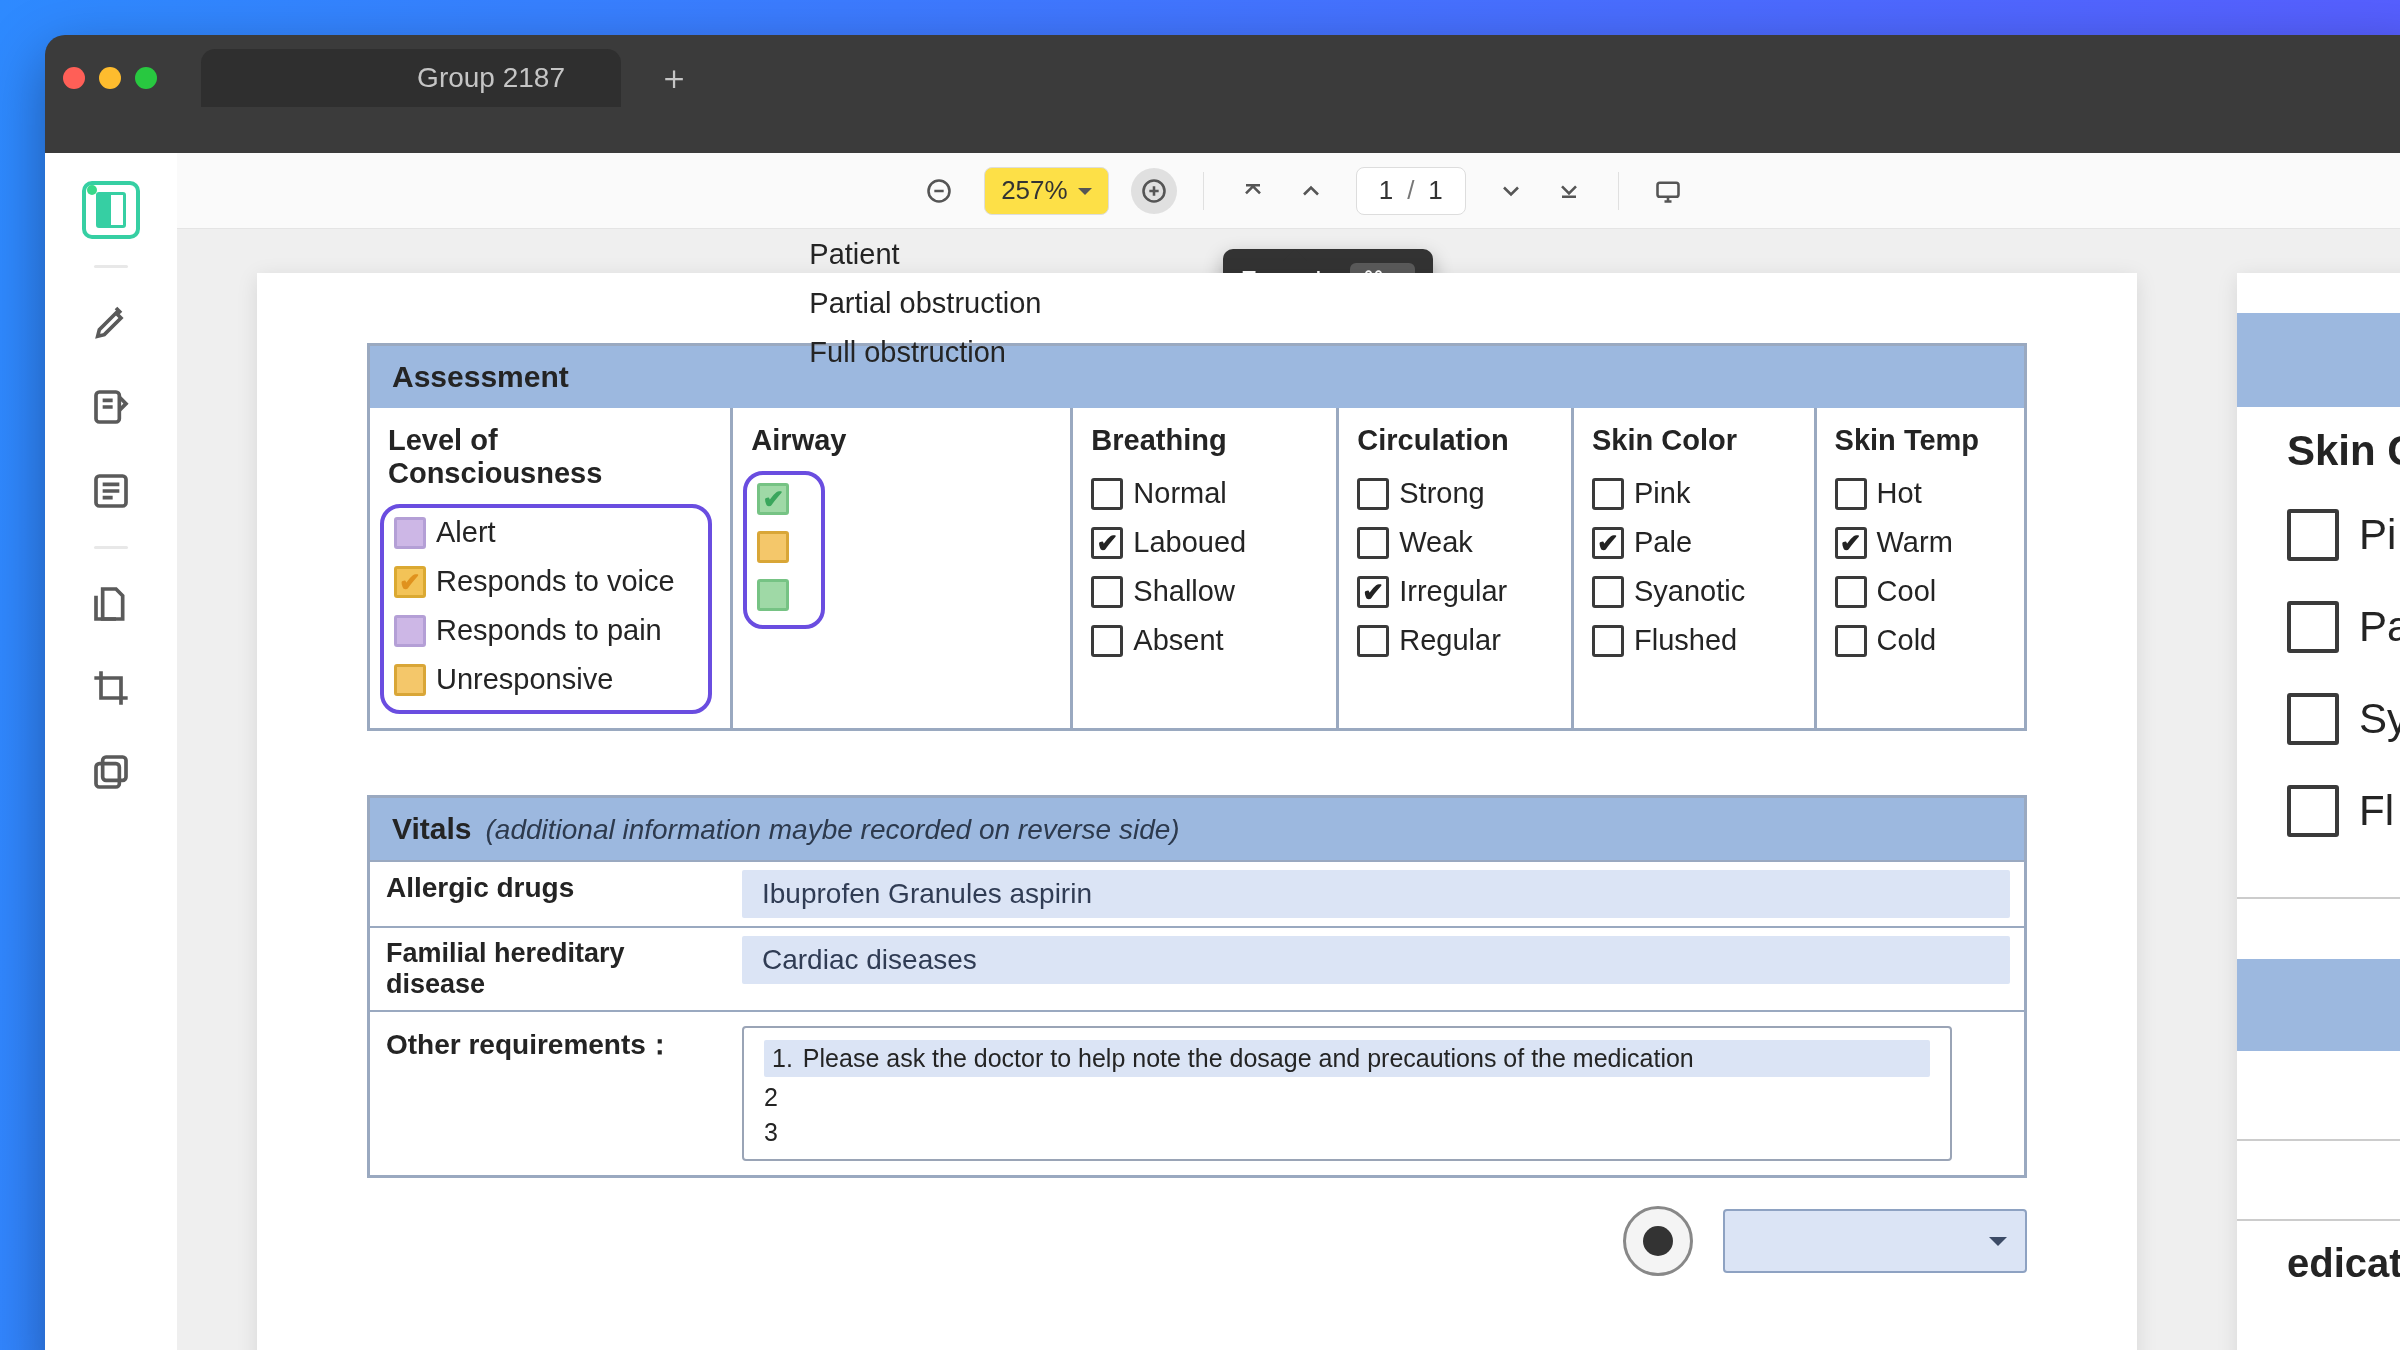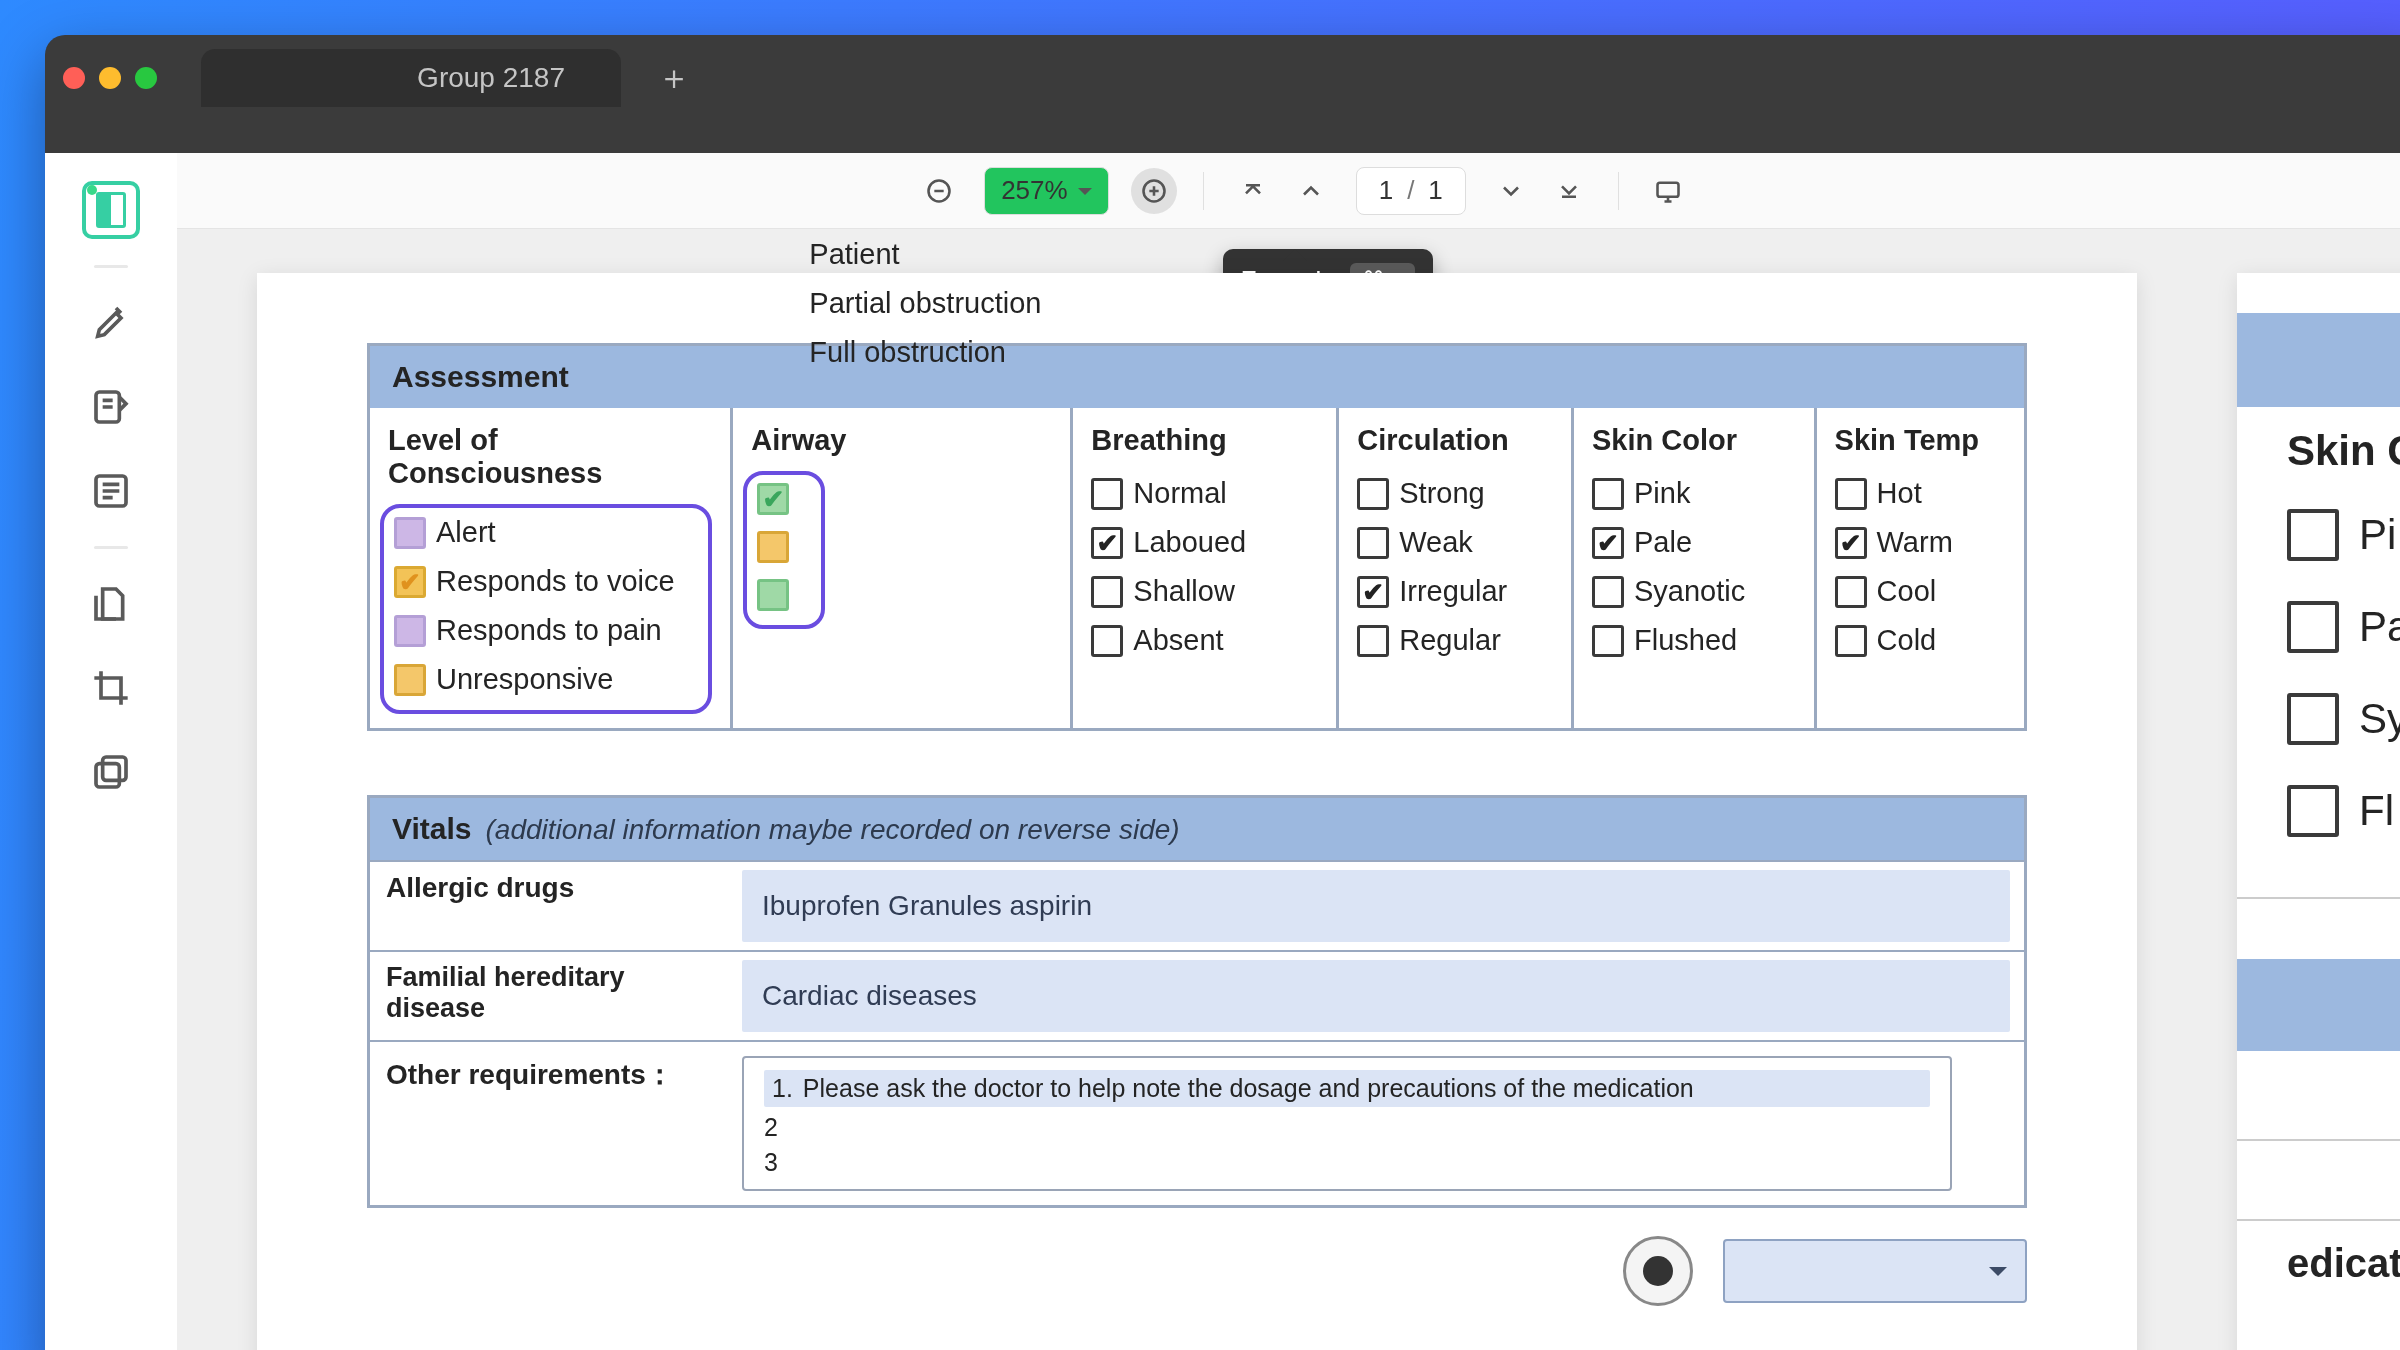--- a/index.html
+++ b/index.html
@@ -107,21 +107,21 @@
     gap:12px;
     border-bottom:1px solid #e4e4e4;
   }
   .tb-btn{
     width:46px;height:46px;border-radius:50%;display:flex;align-items:center;justify-content:center;
     color:#555;
   }
   .tb-btn.active{background:#e0e0e0}
   .tb-btn svg{width:28px;height:28px;stroke:currentColor;fill:none;stroke-width:2.2}
   .zoom-display{
-    height:48px;background:#22c55e;border:1px solid #ddd;border-radius:8px;
+    height:48px;background:#fde047;border:1px solid #ddd;border-radius:8px;
     display:flex;align-items:center;gap:10px;padding:0 16px;font-size:26px;color:#333;
     margin:0 10px;
   }
   .zoom-display .caret{border:7px solid transparent;border-top-color:#555;transform:translateY(4px)}
   .tb-sep{width:1px;height:38px;background:var(--divider);margin:0 14px}
   .page-box{
     height:48px;background:#fff;border:1px solid #ddd;border-radius:8px;
     display:flex;align-items:center;gap:14px;padding:0 22px;font-size:26px;color:#333;margin:0 10px;
   }
   .page-box .sep{color:#777}
@@ -181,21 +181,21 @@
   .chk .mark.black{color:#222}
   .chk .mark.green{color:var(--chk-green-d)}
   .chk .mark.orange{color:var(--chk-orange-d)}
   .hl-box{
     border:4px solid var(--hl-purple);border-radius:20px;padding:8px 10px 14px;margin:-6px 0 -4px -8px;
   }
   .vitals-body{display:flex;flex-direction:column}
   .vrow{display:flex;align-items:flex-start;border-top:2px solid var(--cell-border)}
   .vlabel{width:358px;padding:10px 16px;font-weight:700;font-size:28px;display:flex;align-items:center}
   .vfield{flex:1;padding:8px 14px}
-  .vfield .fill{background:var(--field-blue);border-radius:2px;padding:20px 20px;font-size:28px;color:#303c54}
+  .vfield .fill{background:var(--field-blue);border-radius:2px;padding:8px 20px;font-size:28px;color:#303c54}
   .vnotes{flex:1;padding:14px}
   .notes-box{border:2px solid #9aa4b6;border-radius:4px;padding:12px 20px;display:flex;flex-direction:column;gap:6px;width:1210px}
   .note-line{font-size:25px;display:flex;gap:10px}
   .note-line.fill{background:var(--field-blue);border-radius:2px;padding:4px 8px}
   .bottom-ctrls{
     margin:28px 110px 0;display:flex;justify-content:flex-end;gap:30px;align-items:center;
   }
   .radio-btn{
     width:70px;height:70px;border:3px solid #888;border-radius:50%;display:flex;align-items:center;justify-content:center;
     background:#f4f4f4;

